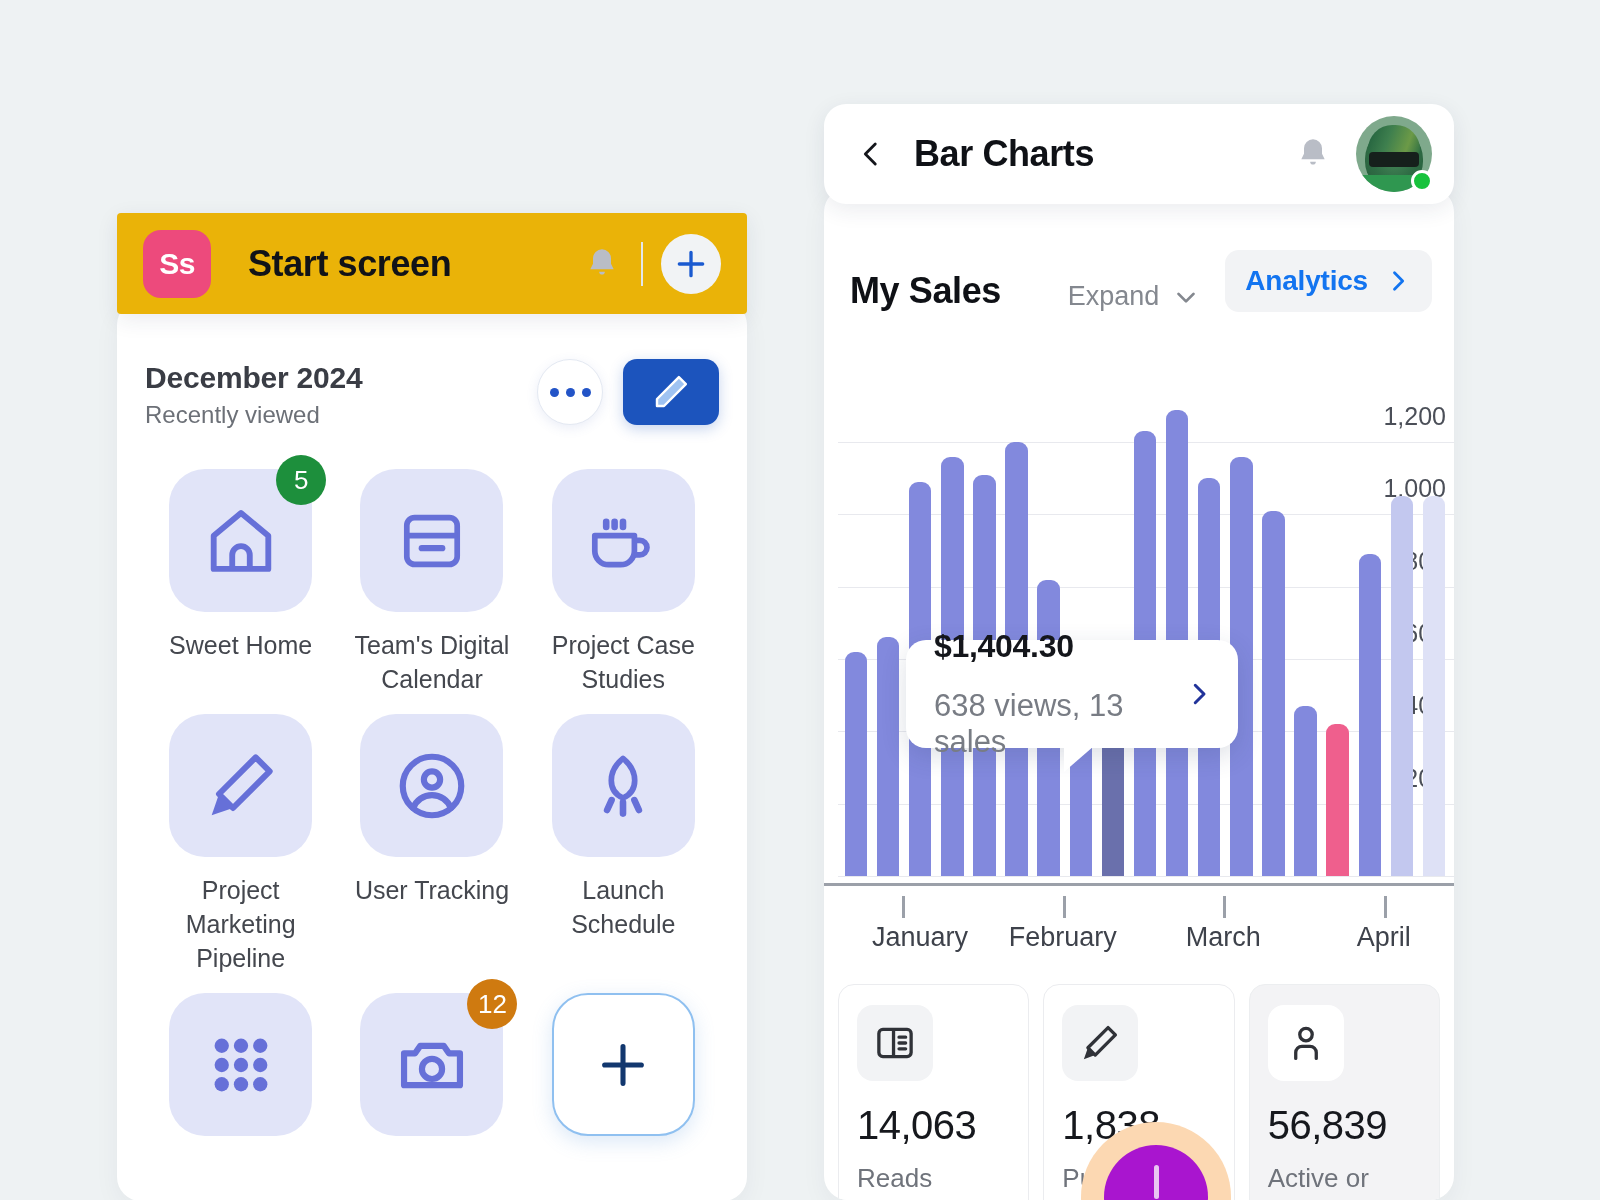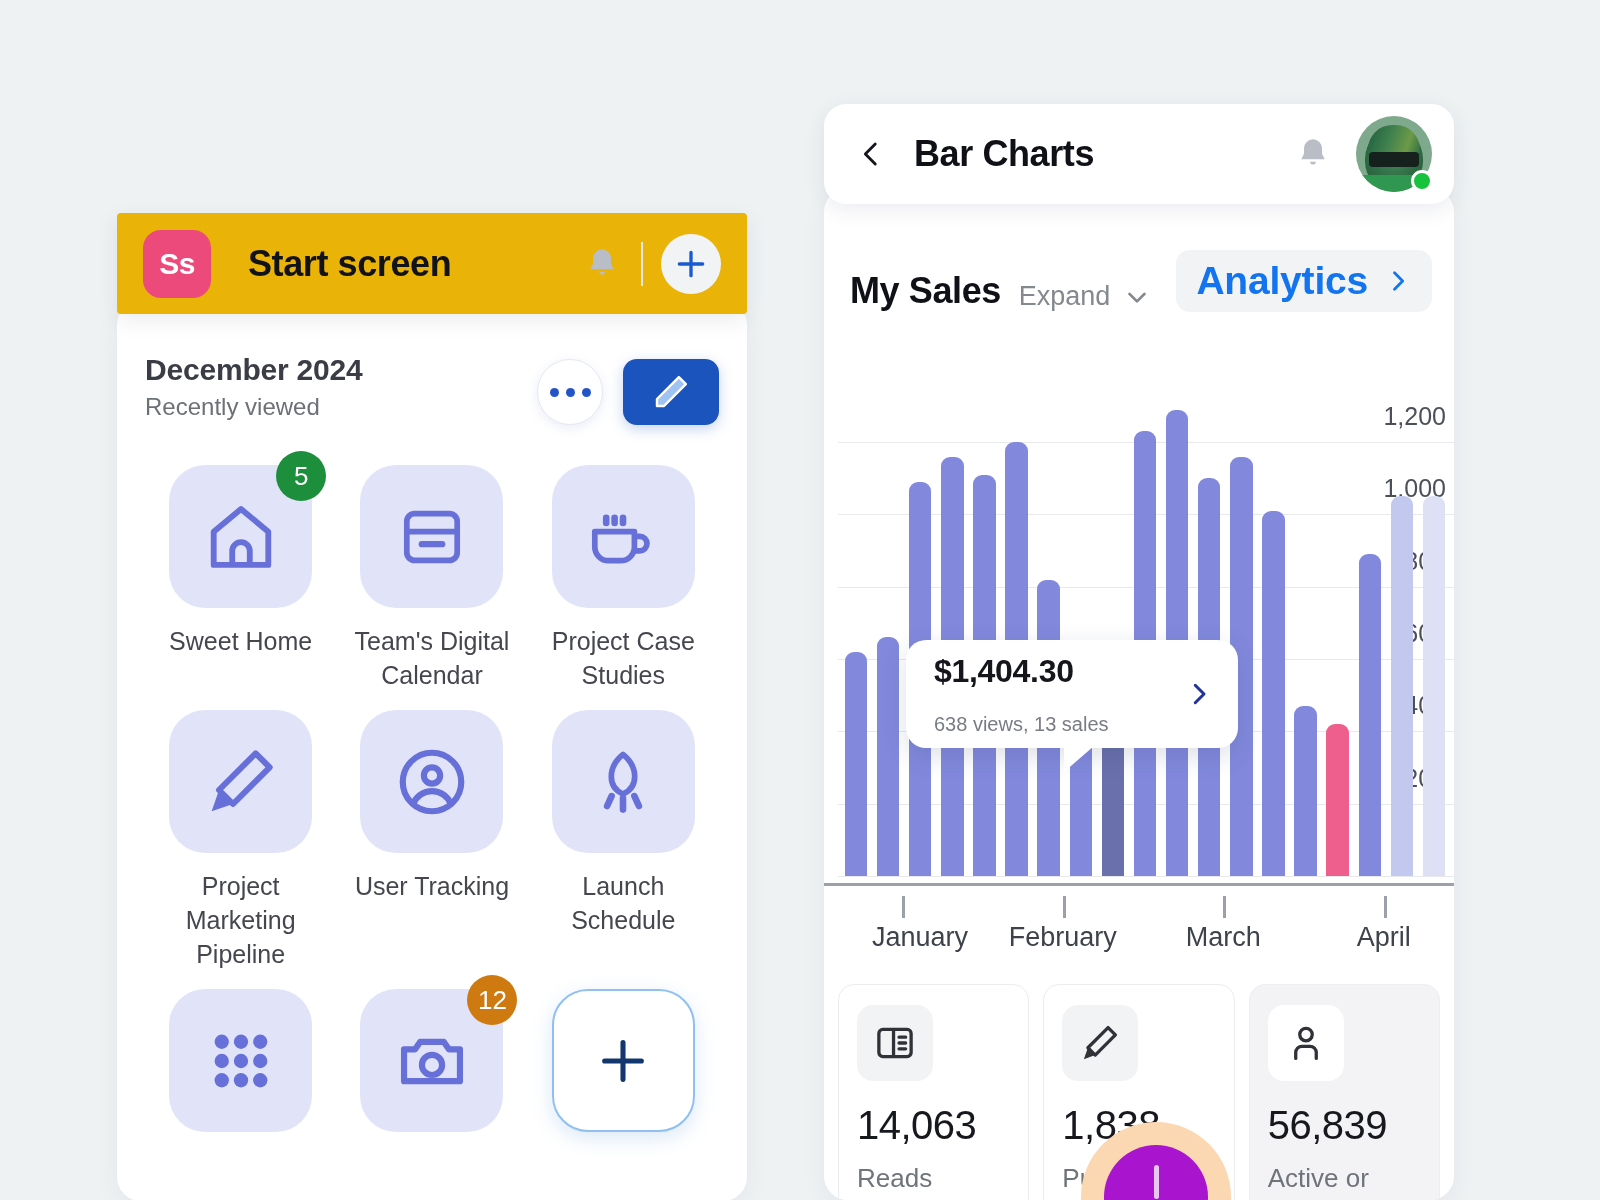--- a/index.html
+++ b/index.html
@@ -83,21 +83,21 @@
     padding: 52px 28px 0 28px;
     box-shadow: 0 8px 26px rgba(30,45,80,0.05);
     z-index: 1;
   }
 
   #month-row {
     display: flex;
     align-items: flex-start;
     margin-bottom: 40px;
   }
-  .month-label { font-size: 30px; font-weight: 700; color: #3a3d45; letter-spacing: -0.2px; }
+  .month-label { font-size: 30px; font-weight: 700; color: #3a3d45; letter-spacing: -0.2px; margin-top: 8px; }
   .sub-label { font-size: 24px; color: #6c7077; margin-top: 6px; }
   .month-actions { margin-left: auto; display: flex; align-items: center; gap: 20px; padding-top: 6px; }
   .dots-btn {
     width: 66px; height: 66px; border-radius: 50%;
     background: #fff;
     border: 1.5px solid #e4e9f2;
     box-shadow: 0 3px 12px rgba(80,110,190,0.12);
     display: flex; align-items: center; justify-content: center; gap: 7px;
   }
   .dot { width: 9px; height: 9px; border-radius: 50%; background: #2354c7; }
@@ -230,21 +230,21 @@
     font-size: 27px; color: #84888f;
     padding-right: 8px;
   }
   .analytics-btn {
     margin-left: 16px;
     height: 62px;
     display: flex; align-items: center; gap: 16px;
     padding: 0 20px;
     border-radius: 14px;
     background: #f2f3f5;
-    font-size: 39px;
+    font-size: 28px;
     font-weight: 700;
     color: #1374f0;
     letter-spacing: -0.2px;
   }
 
   
   #chart-area {
     position: absolute;
     left: 0; top: 206px;
     width: 630px; height: 502px;
@@ -305,21 +305,21 @@
   #tooltip:after {
     content: "";
     position: absolute;
     left: 158px; bottom: -24px;
     width: 0; height: 0;
     border-left: 0 solid transparent;
     border-right: 30px solid transparent;
     border-top: 26px solid #fff;
   }
   .tt-amount { font-size: 32px; font-weight: 700; color: #14161b; letter-spacing: -0.3px; }
-  .tt-sub { font-size: 20px; color: #787c84; margin-top: 23px; }
+  .tt-sub { font-size: 31px; color: #787c84; margin-top: 23px; }
   .tt-chev { margin-left: auto; color: #21339a; display:flex; align-items:center; }
 
   
   #stat-cards {
     position: absolute;
     left: 14px; top: 796px;
     width: 602px;
     display: flex;
     gap: 14px;
   }

